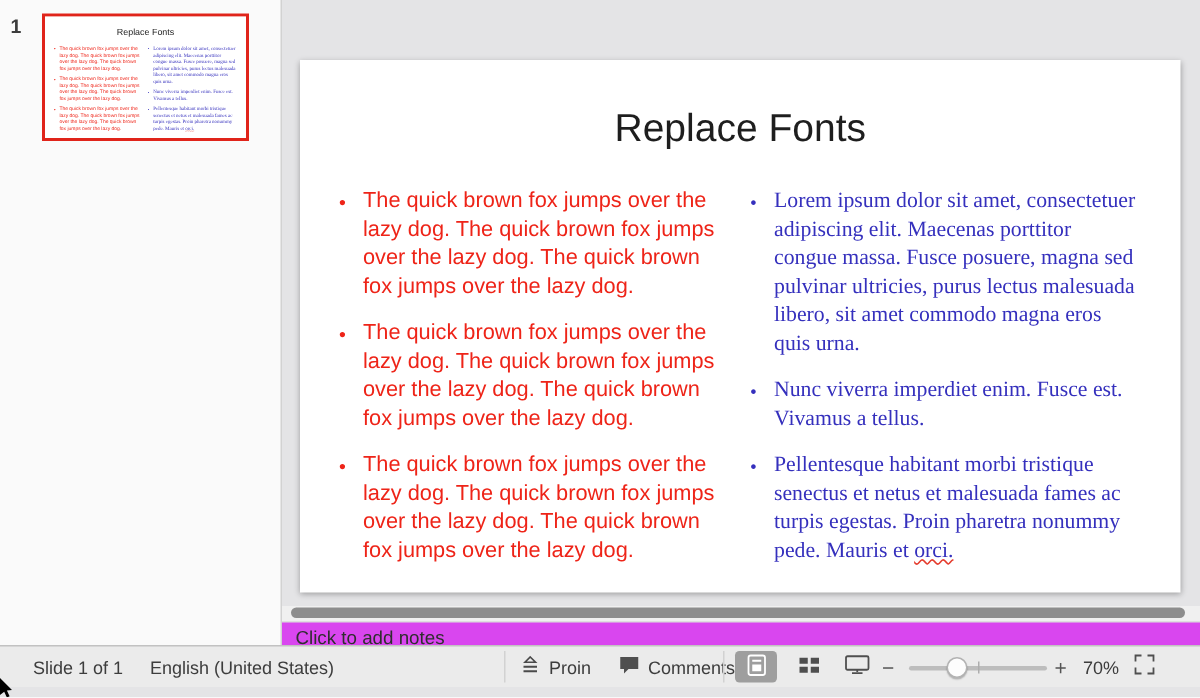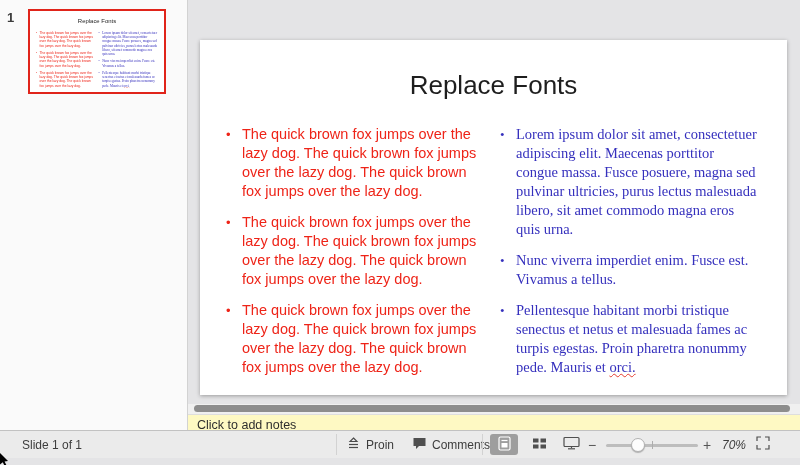--- a/index.html
+++ b/index.html
@@ -30,21 +30,21 @@
   .bullet { display:flex; margin-bottom:12px; }
   .dot { flex:0 0 16px; font-size:13px; }
   .btxt { flex:1; }
   .misspell { text-decoration:underline; text-decoration-style:wavy;
               text-decoration-color:#e53c2e; text-decoration-thickness:1px; }
 
   
   .hscroll { position:absolute; left:188px; top:404px; width:612px; height:10px; background:#f0f0f0; }
   .hthumb  { position:absolute; left:6px; right:10px; top:1px; height:7px; background:#8d8d8d; border-radius:4px; }
   .notes-pane { position:absolute; left:188px; top:414px; width:612px; height:23px;
-                background:#fef9c3; border-top:1px solid #dedede;
+                background:#d946ef; border-top:1px solid #dedede;
                 font-size:12.5px; color:#2e2e2e; line-height:21px; padding-left:9px; }
 
   
   .statusbar { position:absolute; left:0; top:430px; width:800px; height:28px;
                background:#ebebeb; border-top:1px solid #c2c2c2; font-size:12px; color:#3d3d3d; }
   .sb { position:absolute; top:0; height:27px; display:flex; align-items:center; gap:5px; }
   .sb-div { position:absolute; top:3px; width:1px; height:21px; background:#d2d2d2; }
   .sb-counter { left:22px; }
   .sb-lang { left:100px; }
   .div-1 { left:336px; }
@@ -53,21 +53,21 @@
   .div-2 { left:482px; }
   .btn-normal { left:490px; width:28px; top:3px; height:21px; background:#9e9e9e; border-radius:3px; justify-content:center; }
   .btn-sorter { left:526px; width:26px; justify-content:center; }
   .btn-show { left:558px; width:26px; justify-content:center; }
   .zoom-out { left:588px; font-size:14px; color:#555; }
   .zoom-track { position:absolute; left:606px; top:13px; width:92px; height:3px; background:#bdbdbd; border-radius:2px; }
   .zoom-tick  { position:absolute; left:652px; top:10px; width:1px; height:8px; background:#adadad; }
   .zoom-handle { position:absolute; left:631px; top:7px; width:14px; height:14px; background:#fdfdfd;
                  border:1px solid #b2b2b2; border-radius:50%; box-shadow:0 1px 1px rgba(0,0,0,0.25); }
   .zoom-in { left:703px; font-size:14px; color:#555; }
-  .zoom-pct { left:722px;font-style:italic; }
+  .zoom-pct { left:722px; }
   .btn-fit { left:756px; }
 
   .cursor { position:absolute; left:0; top:452px; }
 </style>
 </head>
 <body>
 
 <div class="app">
 
   <aside class="thumb-panel">
@@ -150,20 +150,21 @@
   <div class="hscroll">
     <div class="hthumb"></div>
   </div>
 
   <div class="notes-pane">
     <span>Click to add notes</span>
   </div>
 
   <footer class="statusbar">
     <div class="sb sb-counter">Slide 1 of 1</div>
+    <div class="sb sb-lang">English (United States)</div>
 
     <div class="sb-div div-1"></div>
 
     <div class="sb btn-notes">
       <span>
         <svg width="15" height="13" viewBox="0 0 15 13">
             <path d="M7.5 1 L11 4.5 H4 Z" fill="none" stroke="#4a4a4a" stroke-width="1.1"></path>
             <line x1="3" y1="7.5" x2="12" y2="7.5" stroke="#4a4a4a" stroke-width="1.2"></line>
             <line x1="3" y1="10.5" x2="12" y2="10.5" stroke="#4a4a4a" stroke-width="1.2"></line>
           </svg>

